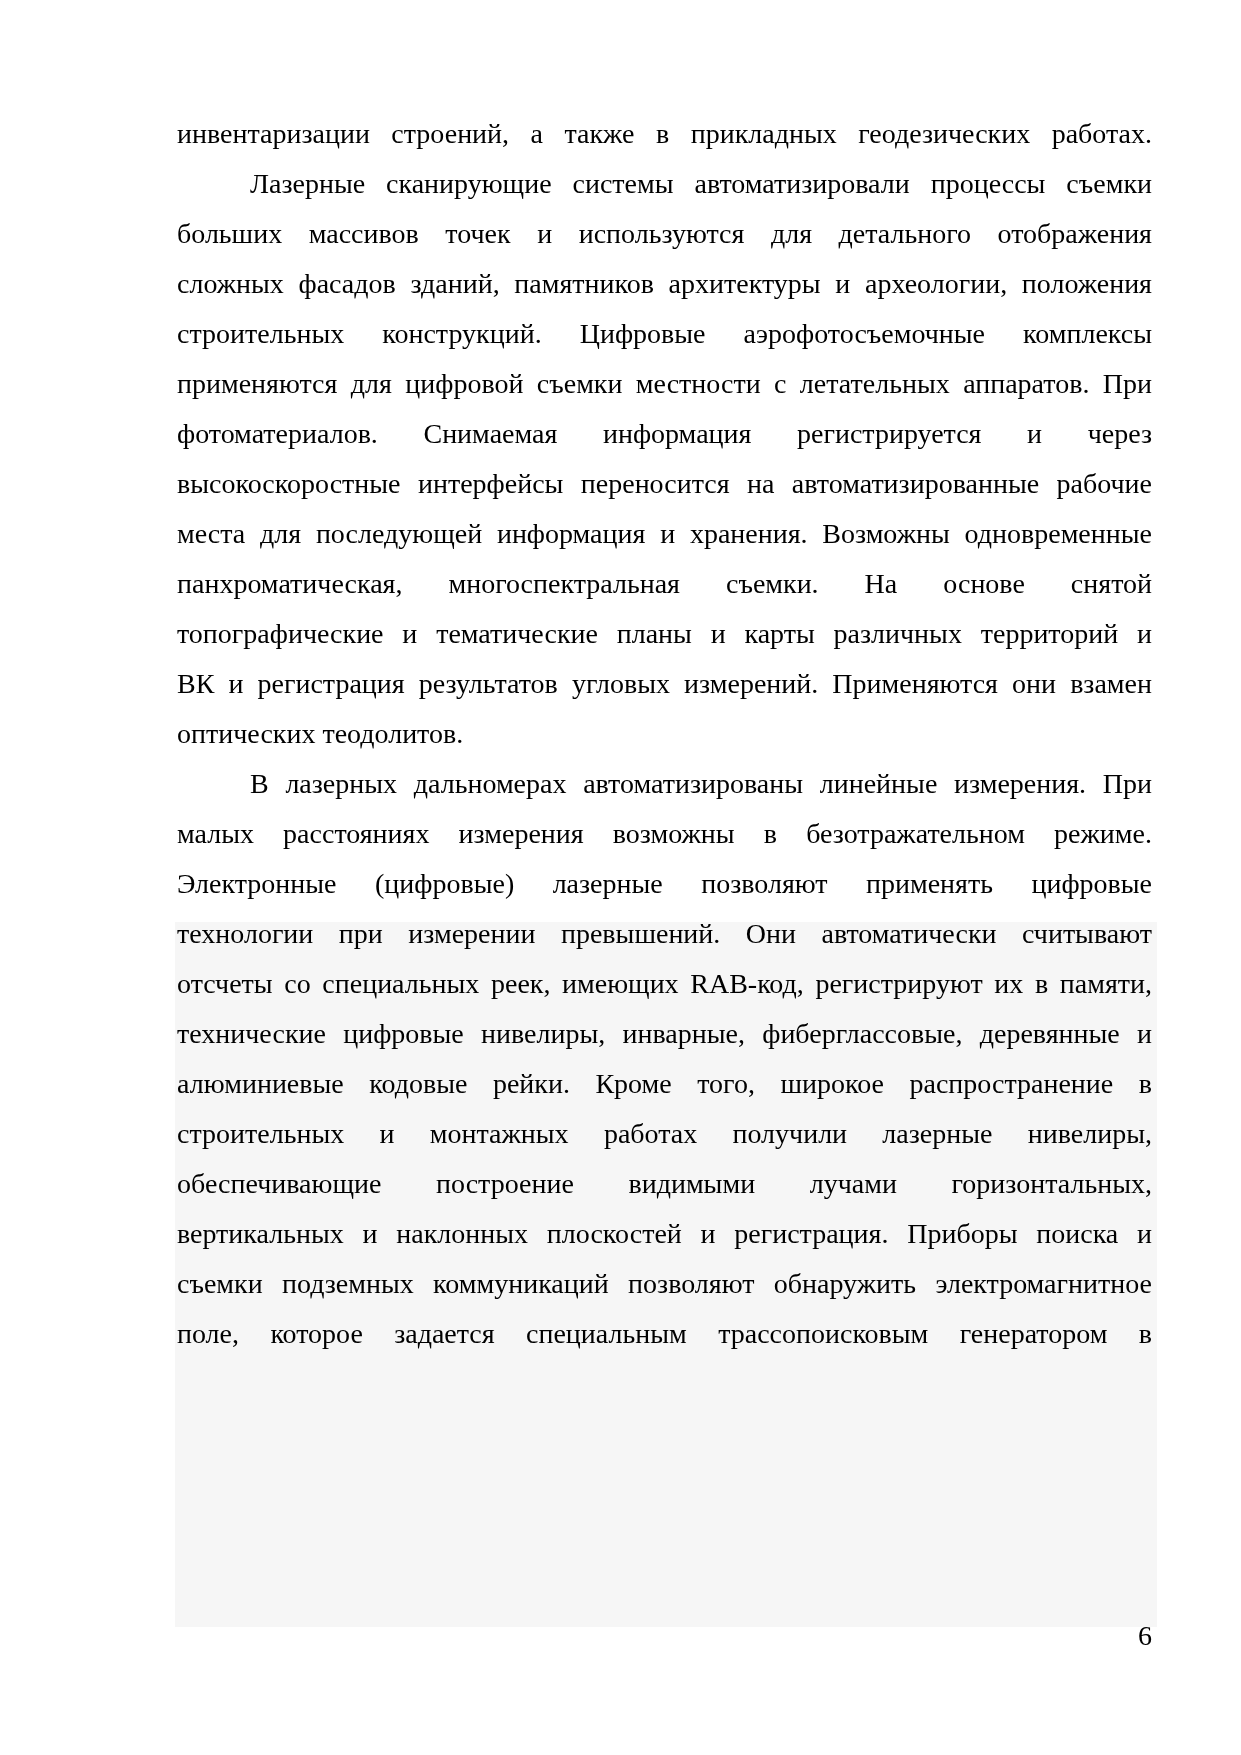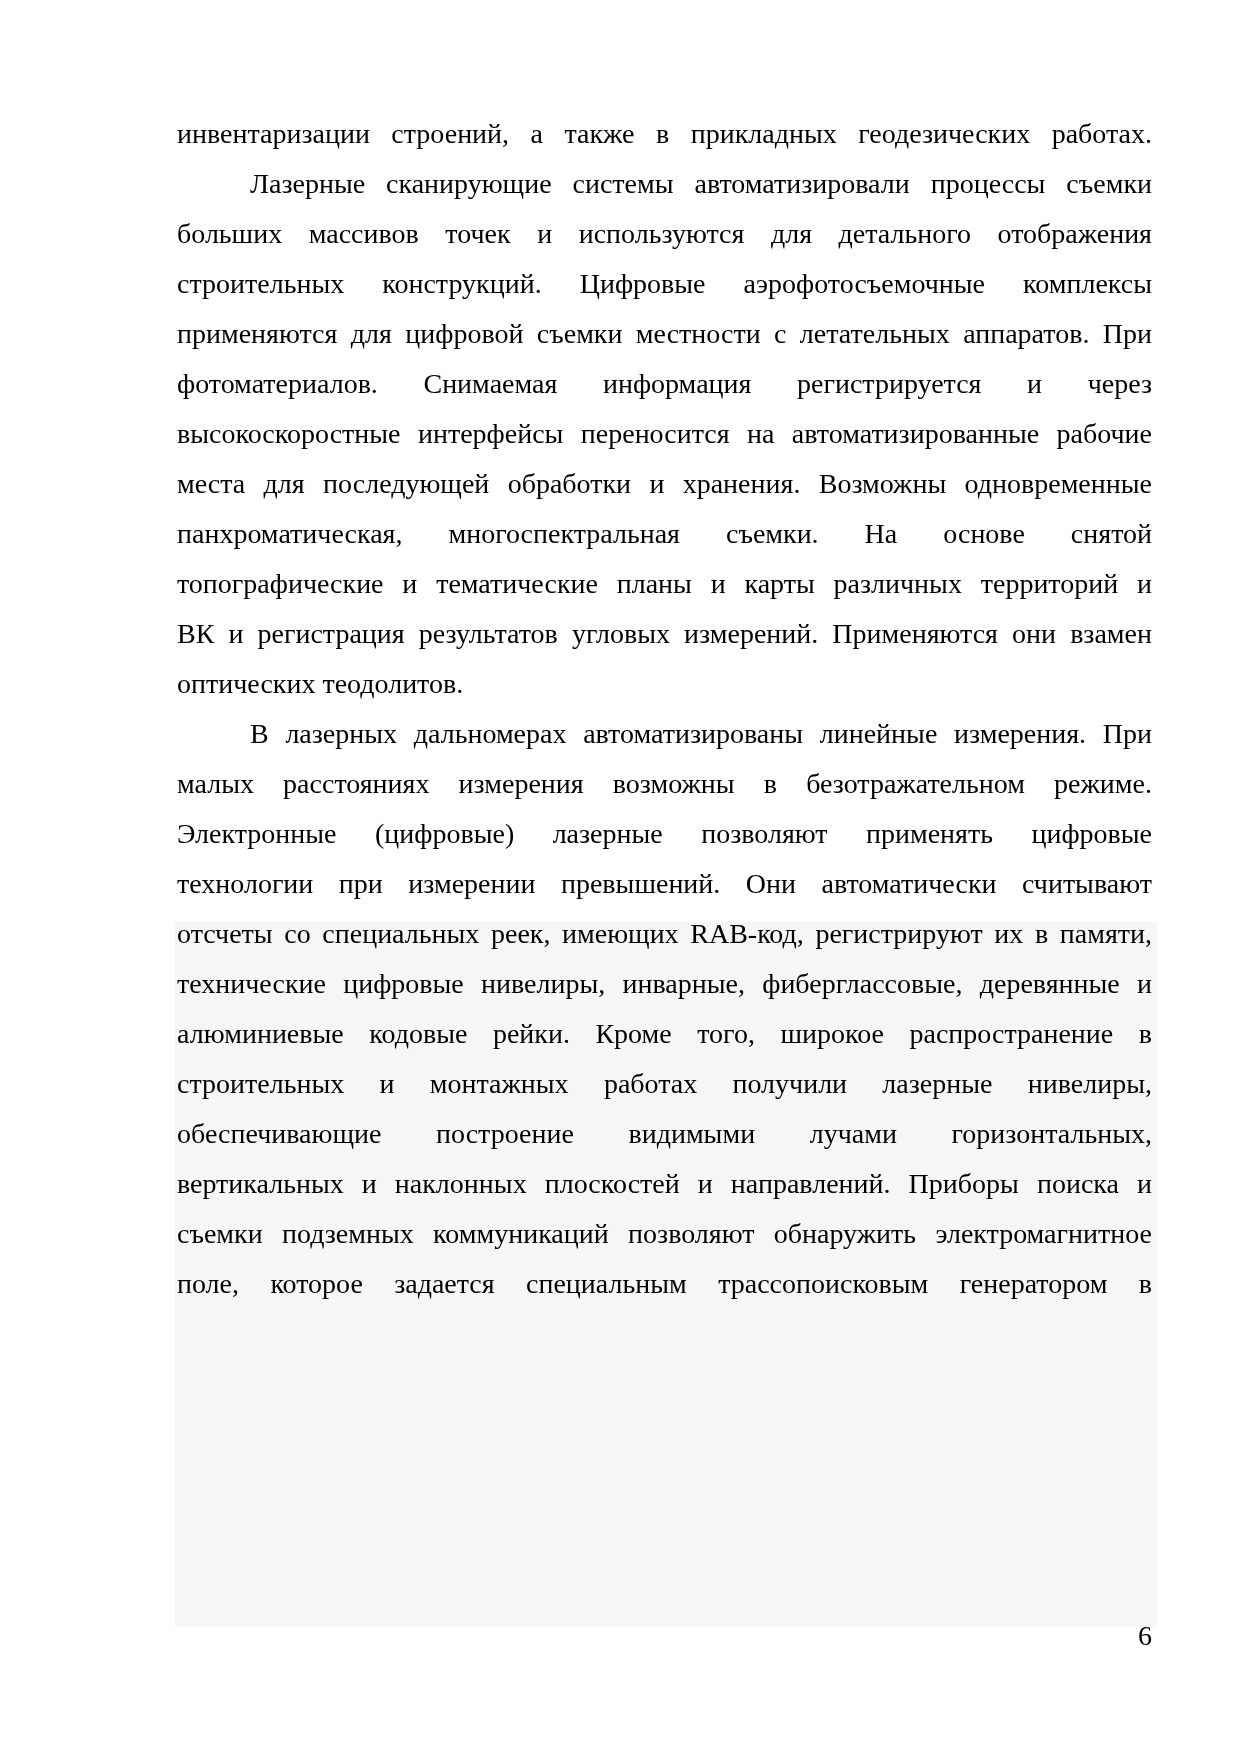--- a/index.html
+++ b/index.html
@@ -64,39 +64,40 @@
 
 <div class="page" style="background: rgb(255, 255, 255); color: rgb(0, 0, 0);">
   <div class="highlight-rect" style="background: rgb(246, 246, 246);"></div>
   <div class="text-block" id="text-block">
       <div class="paragraph">
         <div class="line">инвентаризации строений, а также в прикладных геодезических работах.</div>
       </div>
       <div class="paragraph">
         <div class="line indent">Лазерные сканирующие системы автоматизировали процессы съемки</div>
         <div class="line">больших массивов точек и используются для детального отображения</div>
+        <div class="line">сложных фасадов зданий, памятников архитектуры и археологии, положения</div>
         <div class="line">строительных конструкций. Цифровые аэрофотосъемочные комплексы</div>
         <div class="line">применяются для цифровой съемки местности с летательных аппаратов. При</div>
         <div class="line">фотоматериалов. Снимаемая информация регистрируется и через</div>
         <div class="line">высокоскоростные интерфейсы переносится на автоматизированные рабочие</div>
-        <div class="line">места для последующей обработки и хранения. Возможны одновременные</div>
+        <div class="line">места для последующей информация и хранения. Возможны одновременные</div>
         <div class="line">панхроматическая, многоспектральная съемки. На основе снятой</div>
         <div class="line">топографические и тематические планы и карты различных территорий и</div>
         <div class="line">ВК и регистрация результатов угловых измерений. Применяются они взамен</div>
         <div class="line last-left">оптических теодолитов.</div>
       </div>
       <div class="paragraph">
         <div class="line indent">В лазерных дальномерах автоматизированы линейные измерения. При</div>
         <div class="line">малых расстояниях измерения возможны в безотражательном режиме.</div>
         <div class="line">Электронные (цифровые) лазерные позволяют применять цифровые</div>
         <div class="line">технологии при измерении превышений. Они автоматически считывают</div>
         <div class="line">отсчеты со специальных реек, имеющих RAB-код, регистрируют их в памяти,</div>
         <div class="line">технические цифровые нивелиры, инварные, фиберглассовые, деревянные и</div>
         <div class="line">алюминиевые кодовые рейки. Кроме того, широкое распространение в</div>
         <div class="line">строительных и монтажных работах получили лазерные нивелиры,</div>
         <div class="line">обеспечивающие построение видимыми лучами горизонтальных,</div>
-        <div class="line">вертикальных и наклонных плоскостей и направлений. Приборы поиска и</div>
+        <div class="line">вертикальных и наклонных плоскостей и регистрация. Приборы поиска и</div>
         <div class="line">съемки подземных коммуникаций позволяют обнаружить электромагнитное</div>
         <div class="line">поле, которое задается специальным трассопоисковым генератором в</div>
       </div>
     </div>
   <div class="page-number">6</div>
 </div>
 
 </body></html>

